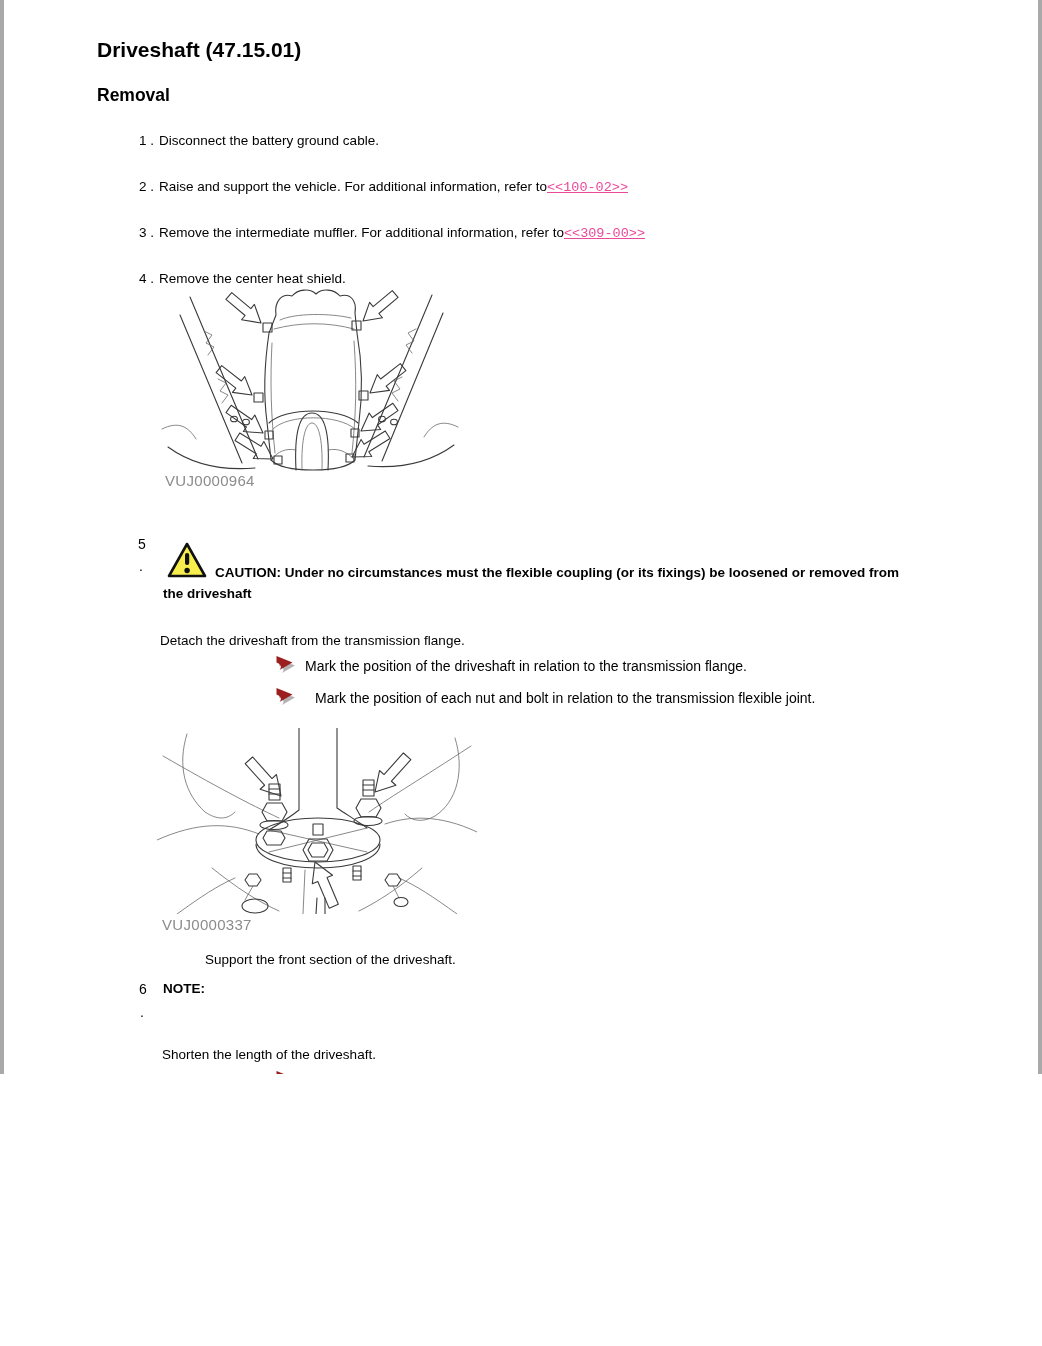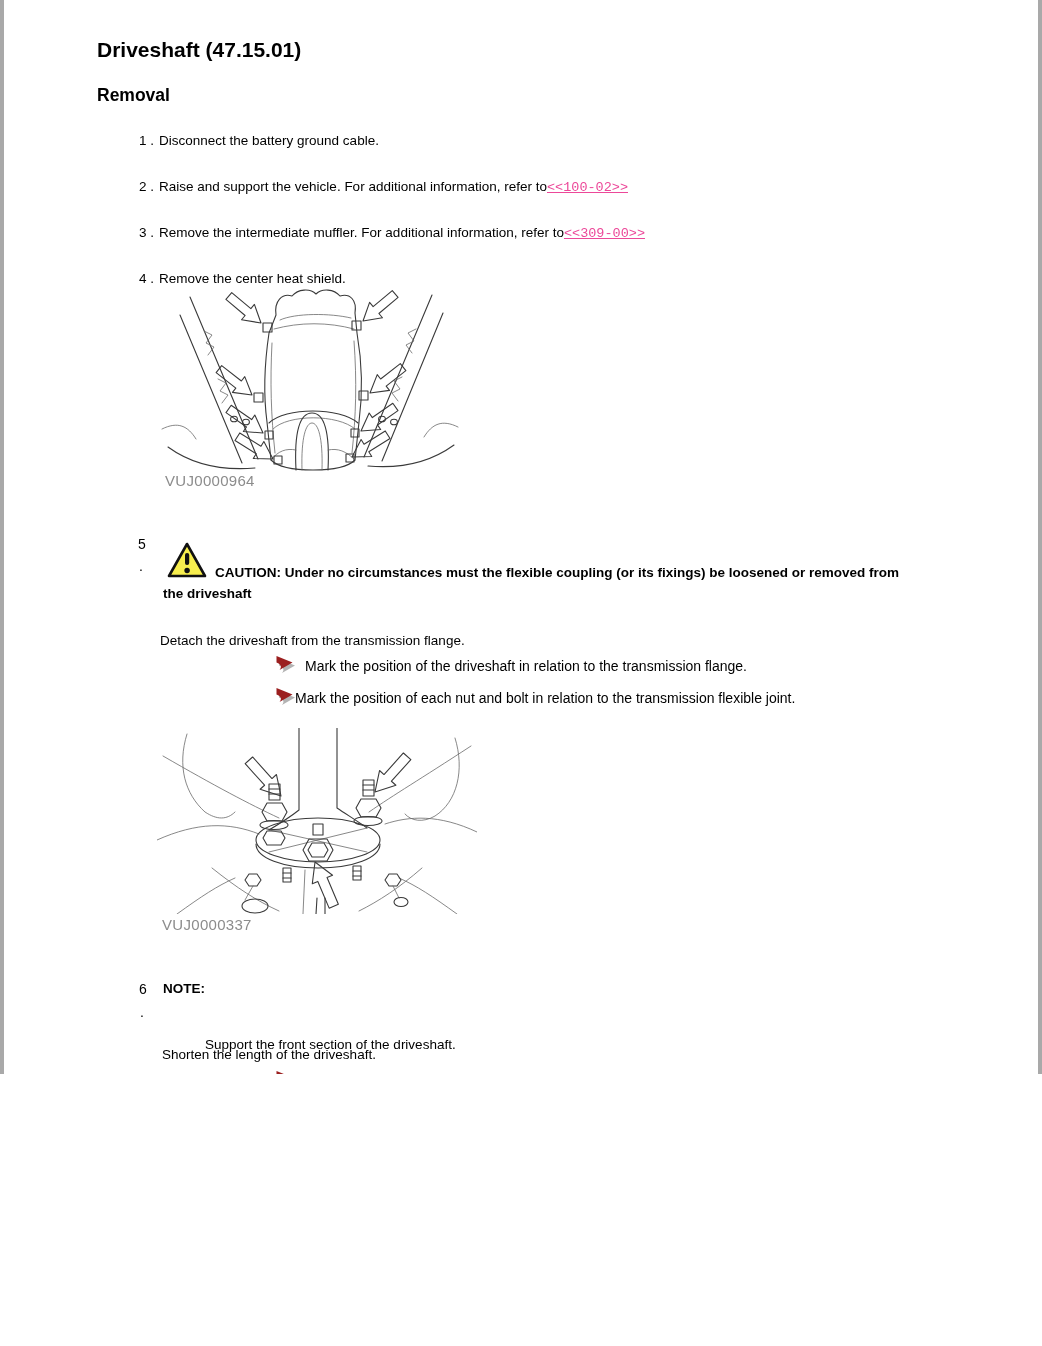--- a/index.html
+++ b/index.html
@@ -132,21 +132,21 @@
     </svg>
   </div>
   <div class="abs bullet-text" style="left:305px;top:657px;">Mark the position of the driveshaft in relation to the transmission flange.</div>
 
   <div class="abs" style="left:275px;top:686px;">
     <svg width="24" height="22" viewBox="0 0 24 22">
       <path d="M4,5 L20,11.5 L7,19 C9.5,16 9,13.5 4,11.5 Z" fill="#9a9a9a" opacity="0.75"></path>
       <path d="M1.5,2 L17.5,8.5 L4.5,16 C7,13 6.5,10.5 1.5,8.5 Z" fill="#9b1f1f"></path>
     </svg>
   </div>
-  <div class="abs bullet-text" style="left:295px;top:689px;">Mark the position of each nut and bolt in relation to the transmission flexible joint.</div>
+  <div class="abs bullet-text" style="left:315px;top:689px;">Mark the position of each nut and bolt in relation to the transmission flexible joint.</div>
 
   <div class="abs" style="left:157px;top:728px;">
     <svg class="lineart" width="320" height="186" viewBox="0 0 320 186">
       <defs>
         <path id="arr2" d="M0,0 L-19,-11 L-19,-5 L-48,-5 L-48,5 L-19,5 L-19,11 Z"></path>
       </defs>
 
       <path class="thin" d="M6,28 C58,58 92,76 122,90"></path>
       <path class="thin" d="M0,112 C40,94 72,94 102,106"></path>
       <path class="thin" d="M314,18 C262,52 238,66 212,84"></path>
@@ -205,21 +205,21 @@
       <use href="#arr2" class="arrow" transform="translate(124,68) rotate(48)"></use>
       <use href="#arr2" class="arrow" transform="translate(218,64) rotate(132)"></use>
       <use href="#arr2" class="arrow" transform="translate(158,134) rotate(-113)"></use>
     </svg>
   </div>
   <div class="abs figlabel" style="left:162px;top:916px;">VUJ0000337</div>
 
   <div class="abs stepnum" style="left:139px;top:981px;">6</div>
   <div class="abs notelabel" style="left:163px;top:981px;">NOTE:</div>
   <div class="abs stepnum" style="left:140px;top:1004px;">.</div>
-  <div class="abs plain" style="left:205px;top:1037px;">Support the front section of the driveshaft.</div>
+  <div class="abs plain" style="left:205px;top:952px;">Support the front section of the driveshaft.</div>
 
   <div class="abs plain" style="left:162px;top:1047px;">Shorten the length of the driveshaft.</div>
 
   <div class="abs" style="left:275px;top:1069px;">
     <svg width="24" height="22" viewBox="0 0 24 22">
       <path d="M4,5 L20,11.5 L7,19 C9.5,16 9,13.5 4,11.5 Z" fill="#9a9a9a" opacity="0.75"></path>
       <path d="M1.5,2 L17.5,8.5 L4.5,16 C7,13 6.5,10.5 1.5,8.5 Z" fill="#9b1f1f"></path>
     </svg>
   </div>
 </div>

